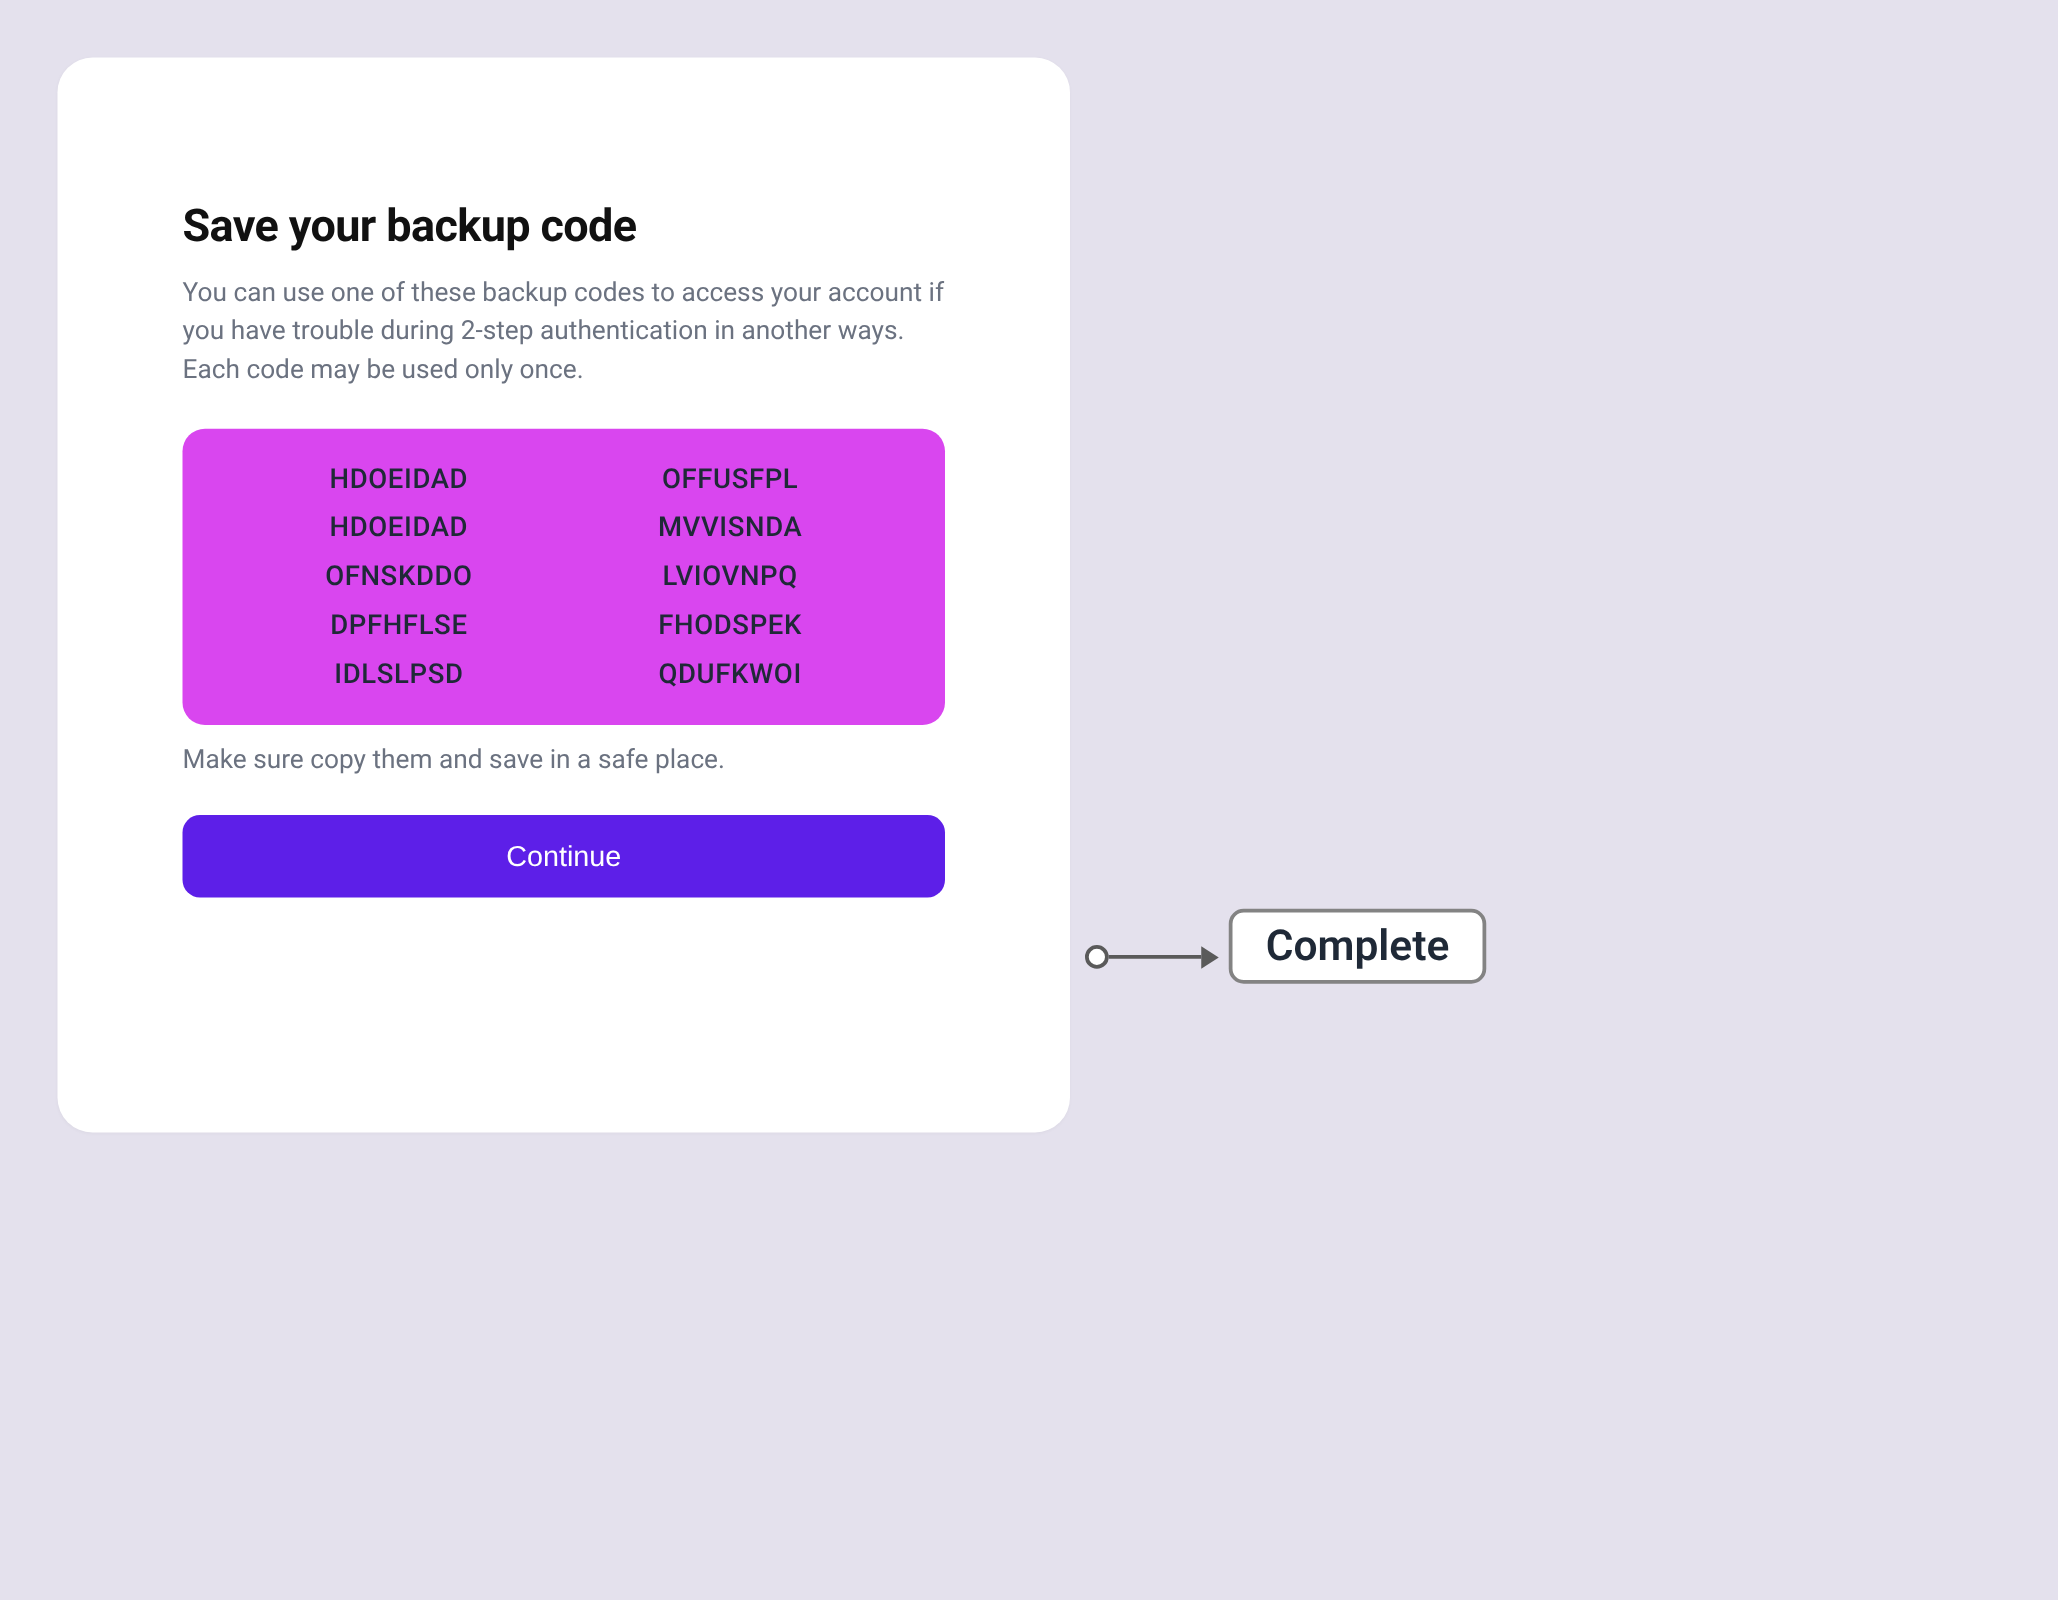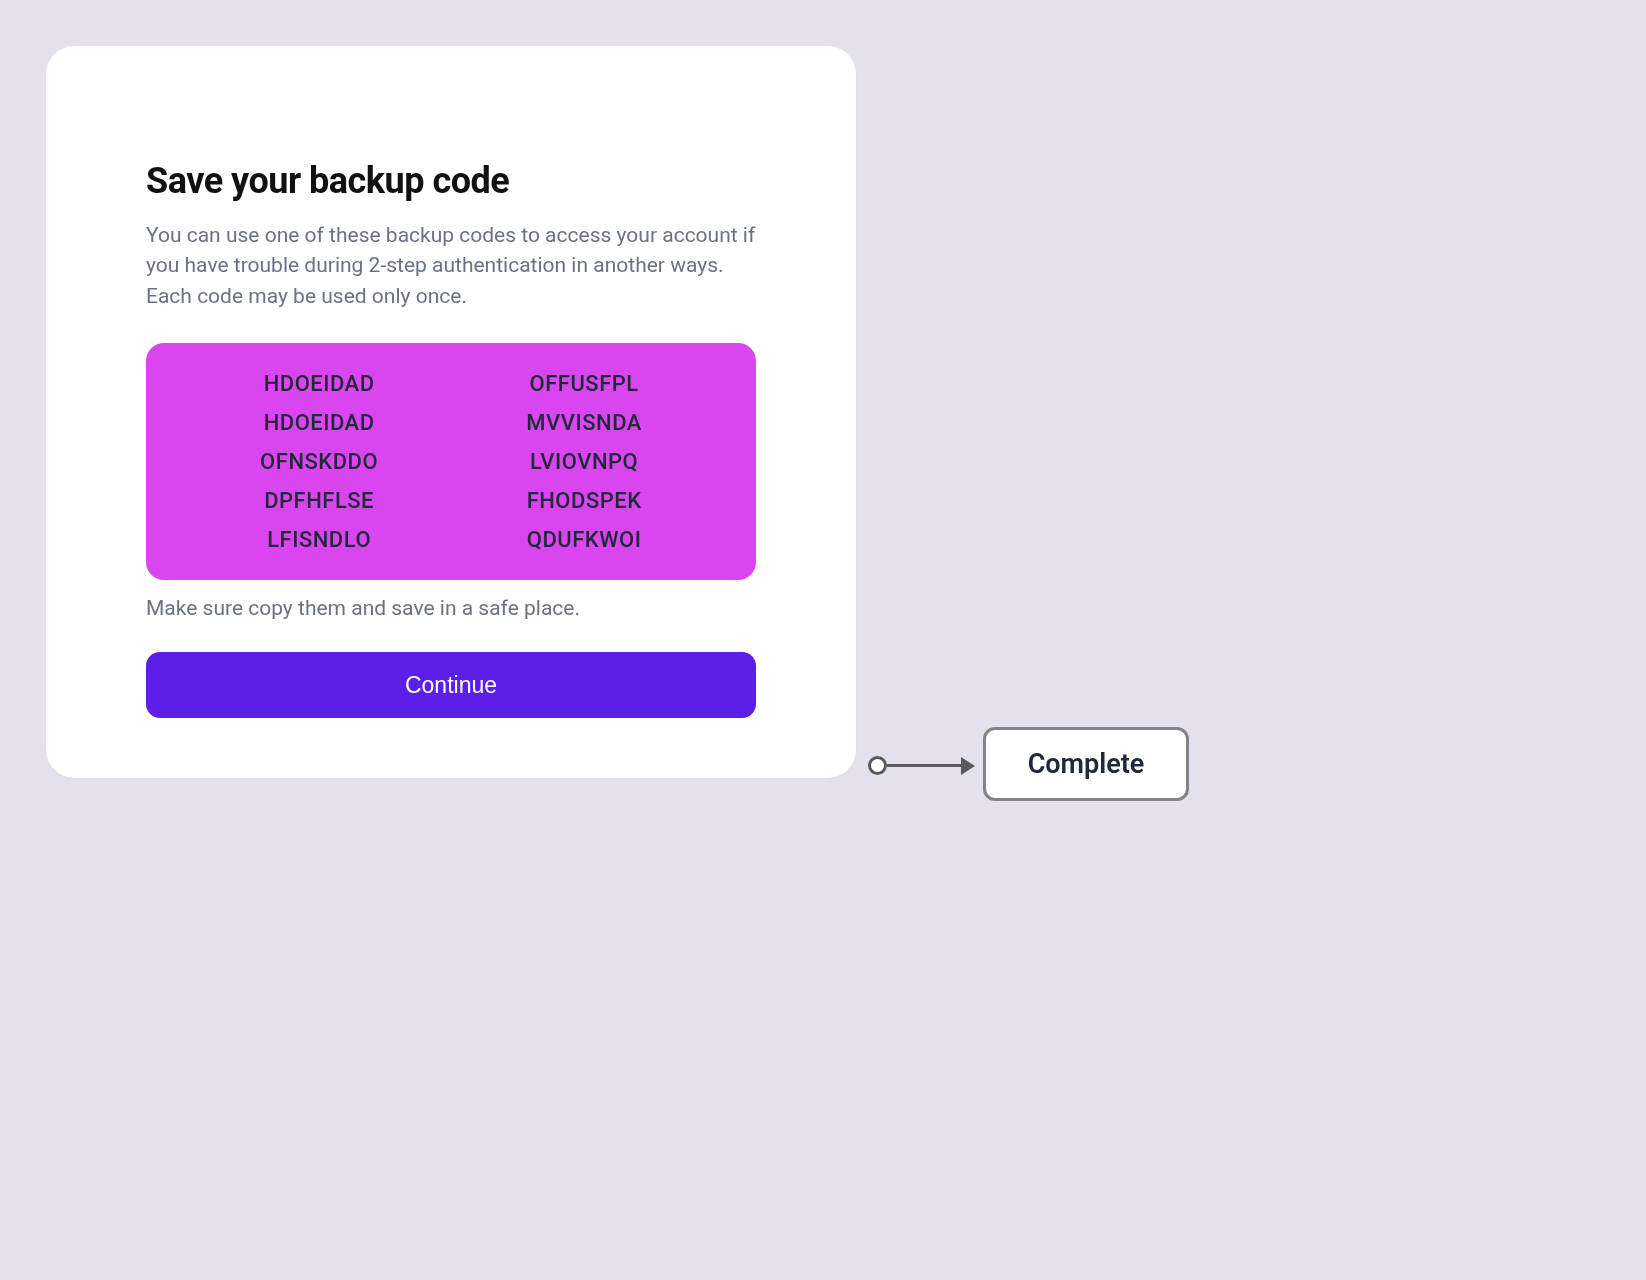--- a/index.html
+++ b/index.html
@@ -15,21 +15,21 @@
       height: 1280px;
       position: relative;
       overflow: hidden;
     }
     
     .card {
       position: absolute;
       left: 46px;
       top: 46px;
       width: 810px;
-      height: 732px;
+      height: 860px;
       background: #ffffff;
       border-radius: 28px;
       padding: 114px 100px;
       box-shadow: 0 1px 3px rgba(0,0,0,0.03);
     }
     
     .title {
       font-size: 36px;
       font-weight: 700;
       color: #111111;
@@ -131,46 +131,46 @@
       border-top: 9px solid transparent;
       border-bottom: 9px solid transparent;
       border-left: 14px solid #5a5a5a;
     }
     
     .complete-node {
       position: absolute;
       left: 983px;
       top: 727px;
       width: 206px;
-      height: 74px;
+      height: 60px;
       background: #ffffff;
       border: 3px solid #838383;
       border-radius: 12px;
       display: flex;
       align-items: center;
       justify-content: center;
-      font-size: 27px;
+      font-size: 34px;
       font-weight: 600;
       color: #1f2937;
     }
   </style>
 </head>
 <body>
 
 <div class="card">
   <h1 class="title">Save your backup code</h1>
   <p class="description">You can use one of these backup codes to access your account if you have trouble during 2-step authentication in another ways. Each code may be used only once.</p>
   
   <div class="codes-box">
     <div class="codes-column">
       <span class="code">HDOEIDAD</span>
       <span class="code">HDOEIDAD</span>
       <span class="code">OFNSKDDO</span>
       <span class="code">DPFHFLSE</span>
-      <span class="code">LFISNDLO</span>
+      <span class="code">IDLSLPSD</span>
     </div>
     <div class="codes-column">
       <span class="code">OFFUSFPL</span>
       <span class="code">MVVISNDA</span>
       <span class="code">LVIOVNPQ</span>
       <span class="code">FHODSPEK</span>
       <span class="code">QDUFKWOI</span>
     </div>
   </div>
   

